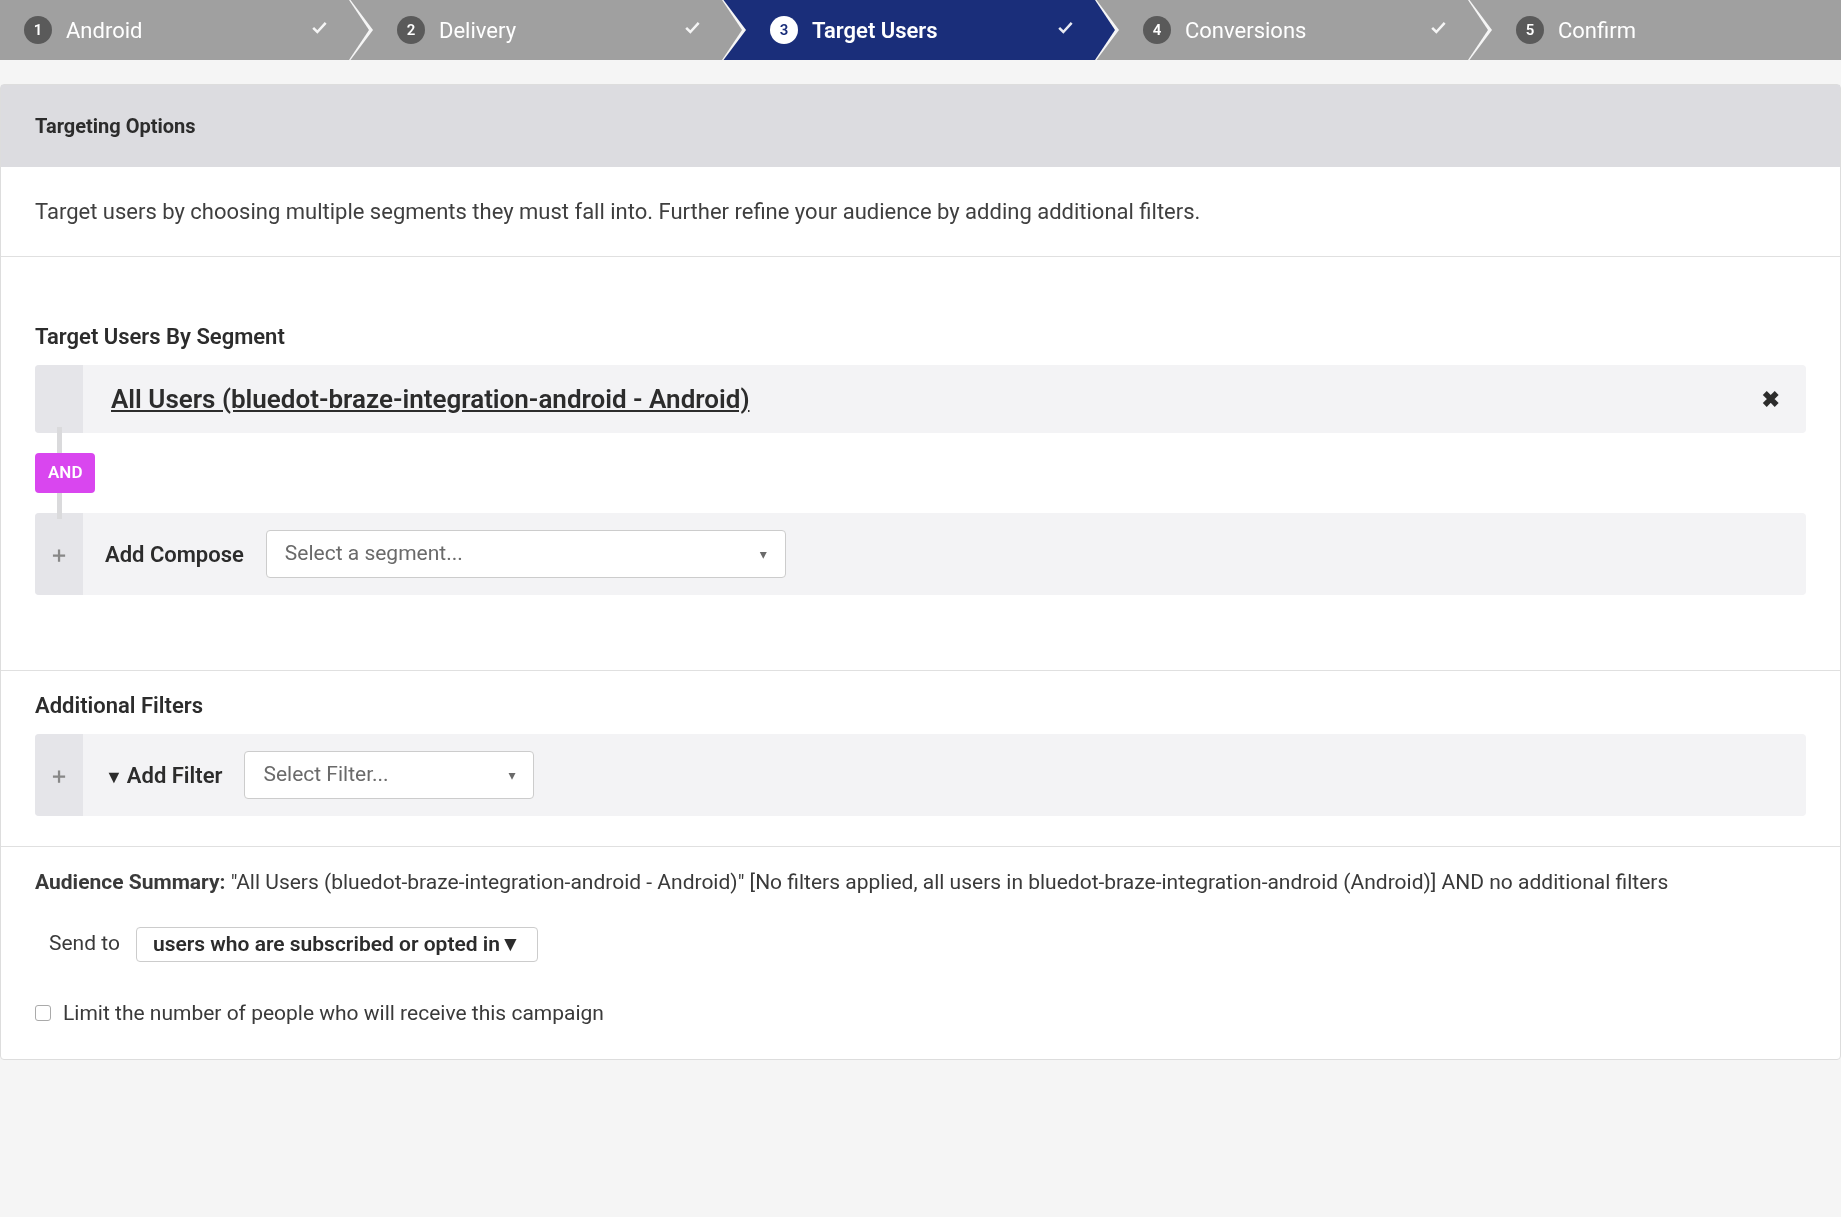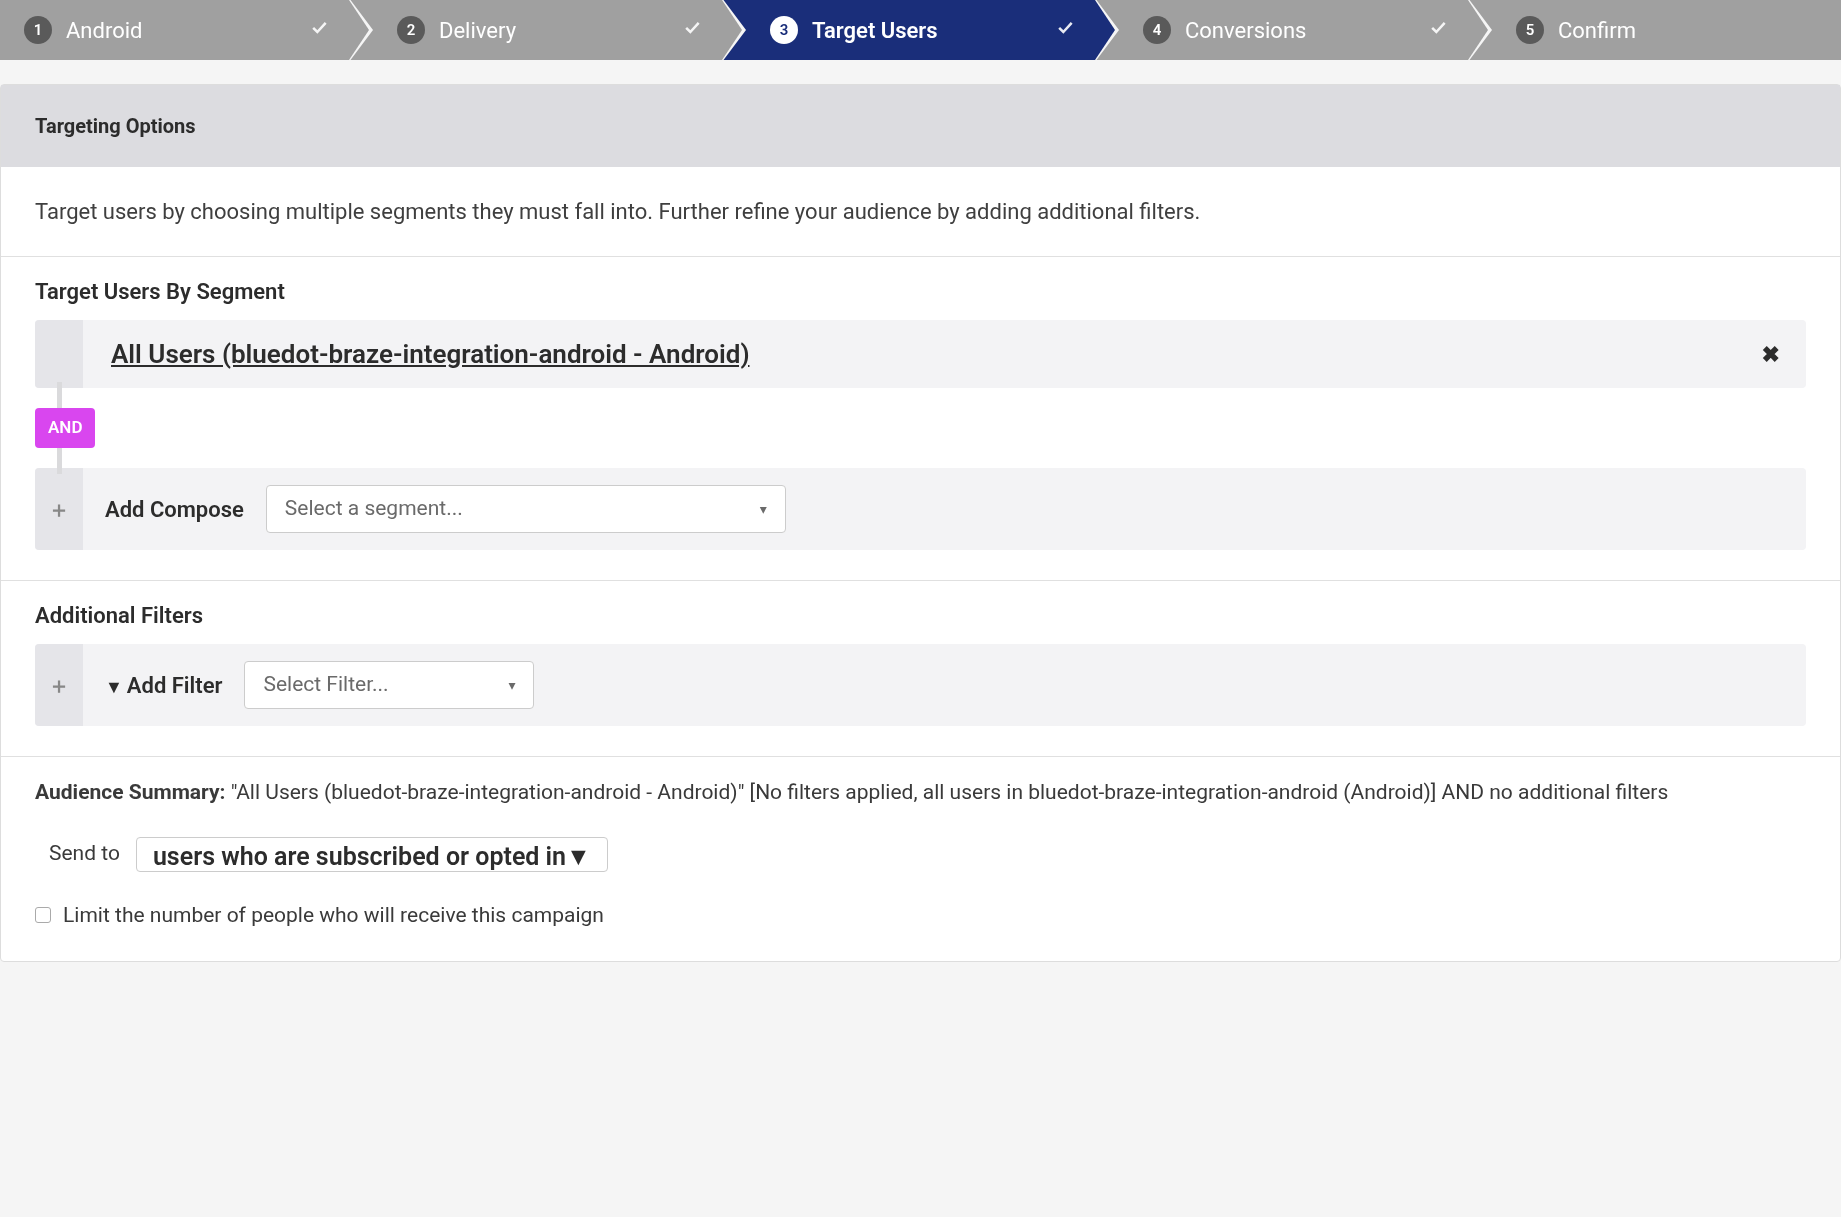--- a/index.html
+++ b/index.html
@@ -102,20 +102,21 @@
   }
   .panel-desc {
     padding: 28px 34px;
     font-size: 22px;
     color: #3f3f3f;
     border-bottom: 1px solid #e0e0e0;
   }
 
   .section {
     padding: 18px 34px 6px 34px;
+    margin-top: 45px;
   }
   .section-title {
     font-size: 22px;
     font-weight: 600;
     color: #2c2c2c;
     margin-bottom: 12px;
   }
 
   
   .row-wrap { position: relative; padding-left: 0; }
@@ -243,34 +244,34 @@
     gap: 16px;
     margin-top: 28px;
   }
   .sendto-label { font-size: 21px; color: #3a3a3a; padding-left: 14px; }
   .sendto-select {
     background: #fff;
     border: 1px solid #ccc;
     border-radius: 4px;
     height: 35px;
     display: flex;
-    align-items: flex-start;
+    align-items: flex-end;
     padding: 0 16px;
-    font-size: 25px;
+    font-size: 21px;
     font-weight: 600;
     color: #2c2c2c;
     cursor: pointer;
     min-width: 400px;
   }
   .sendto-select .spacer { flex: 1; }
   .limit-row {
     display: flex;
     align-items: center;
     gap: 12px;
-    margin-top: 28px;
+    margin-top: 36px;
   }
   .limit-check {
     width: 16px;
     height: 16px;
     border: 1px solid #aaa;
     border-radius: 3px;
     background: #fff;
     cursor: pointer;
   }
   .limit-label { font-size: 21px; color: #3a3a3a; cursor: pointer; }

